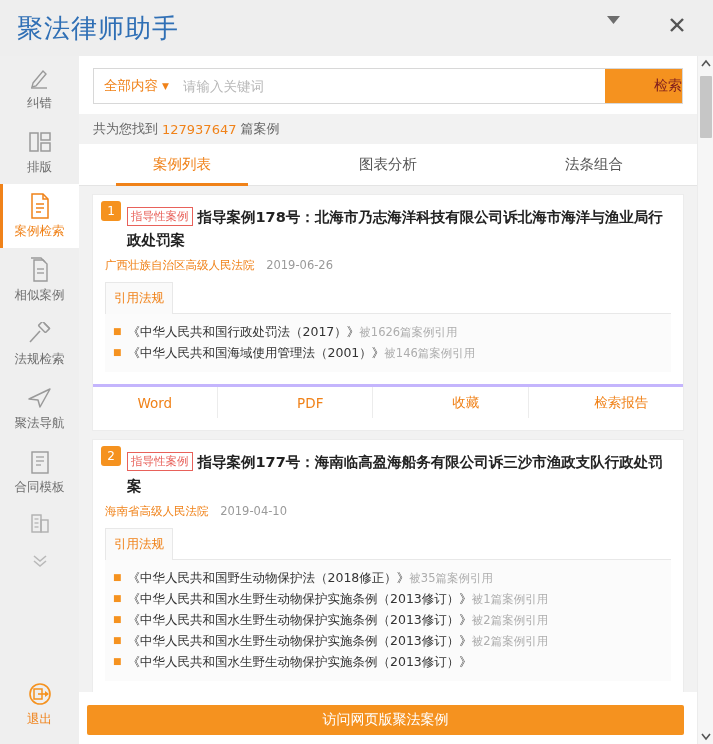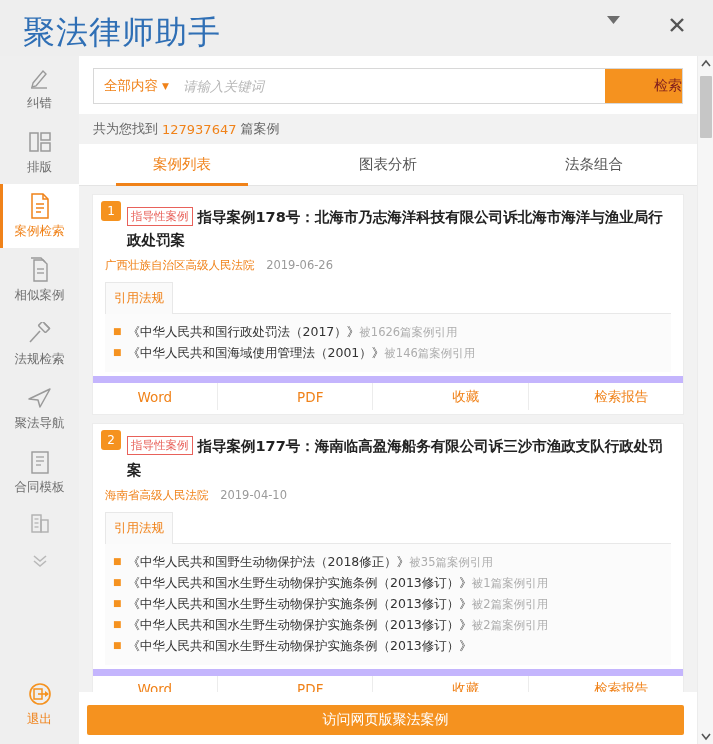--- a/index.html
+++ b/index.html
@@ -10,22 +10,22 @@
     overflow: hidden;
   }
   .app { position: relative; width: 713px; height: 744px; background: #f2f2f2; }
 
   
   .titlebar {
     position: absolute; left: 0; top: 0; width: 713px; height: 56px;
     background: #eeeeee;
   }
   .app-title {
-    position: absolute; left: 23px; top: 11px;
-    font-size: 32px; color: #2f6fb5; letter-spacing: 1px;
+    position: absolute; left: 17px; top: 11px;
+    font-size: 26px; color: #2f6fb5; letter-spacing: 1px;
     font-family: "DejaVu Sans", "Liberation Sans", sans-serif;
   }
   .win-btn {
     position: absolute; top: 16px; width: 26px; height: 26px;
     color: #6d6d6d; text-align: center; cursor: pointer;
     line-height: 26px;
   }
   .win-min { left: 607px; font-size: 13px; }
   .win-close { left: 668px; font-size: 21px; font-weight: 300; }
 
@@ -64,21 +64,20 @@
   }
   .sel {
     display: flex; align-items: center; padding: 0 6px 0 10px;
     color: #f08219; font-size: 13.5px; white-space: nowrap; cursor: pointer;
   }
   .sel .caret { margin-left: 4px; font-size: 9px; }
   .sinput {
     flex: 1; border: 0; outline: 0; padding: 0 8px;
     font-size: 13.5px; color: #333;
     font-family: "DejaVu Sans", "Liberation Sans", sans-serif;
-    font-style: italic;
   }
   .sinput::placeholder { color: #b8b8b8; }
   .sbtn {
     width: 77px; background: #f5921f; color: #7f1d1d; border: 0;
     font-size: 14px; cursor: pointer;
     font-family: "DejaVu Sans", "Liberation Sans", sans-serif;
     text-align: right;
   }
 
   .countbar {
@@ -129,22 +128,22 @@
     background: #fafafa; border: 1px solid #e8e8e8; border-bottom: 0;
     margin-bottom: -1px; cursor: pointer;
   }
   .laws { background: #fbfbfb; padding: 8px 2px 8px 2px; }
   .law-row { display: flex; align-items: baseline; padding: 2px 6px; font-size: 12.5px; }
   .bullet { color: #f5921f; margin-right: 6px; font-size: 9px; line-height: 1; position: relative; top: -2px; }
   .law-name { color: #333; }
   .law-cite { color: #adadad; font-size: 11.5px; }
 
   .actions {
-    display: flex; border-top: 7px solid #c4b5fd; height: 34px;
-    margin: 4px -12px;
+    display: flex; border-top: 3px solid #c4b5fd; height: 34px;
+    margin: 12px -12px;
     gap: 31px;
   }
   .action {
     flex: 1; display: flex; align-items: center; justify-content: center;
     font-size: 13.5px; color: #f08219; cursor: pointer;
     border-right: 1px solid #ececec;
   }
   .action:last-child { border-right: 0; }
 
   

